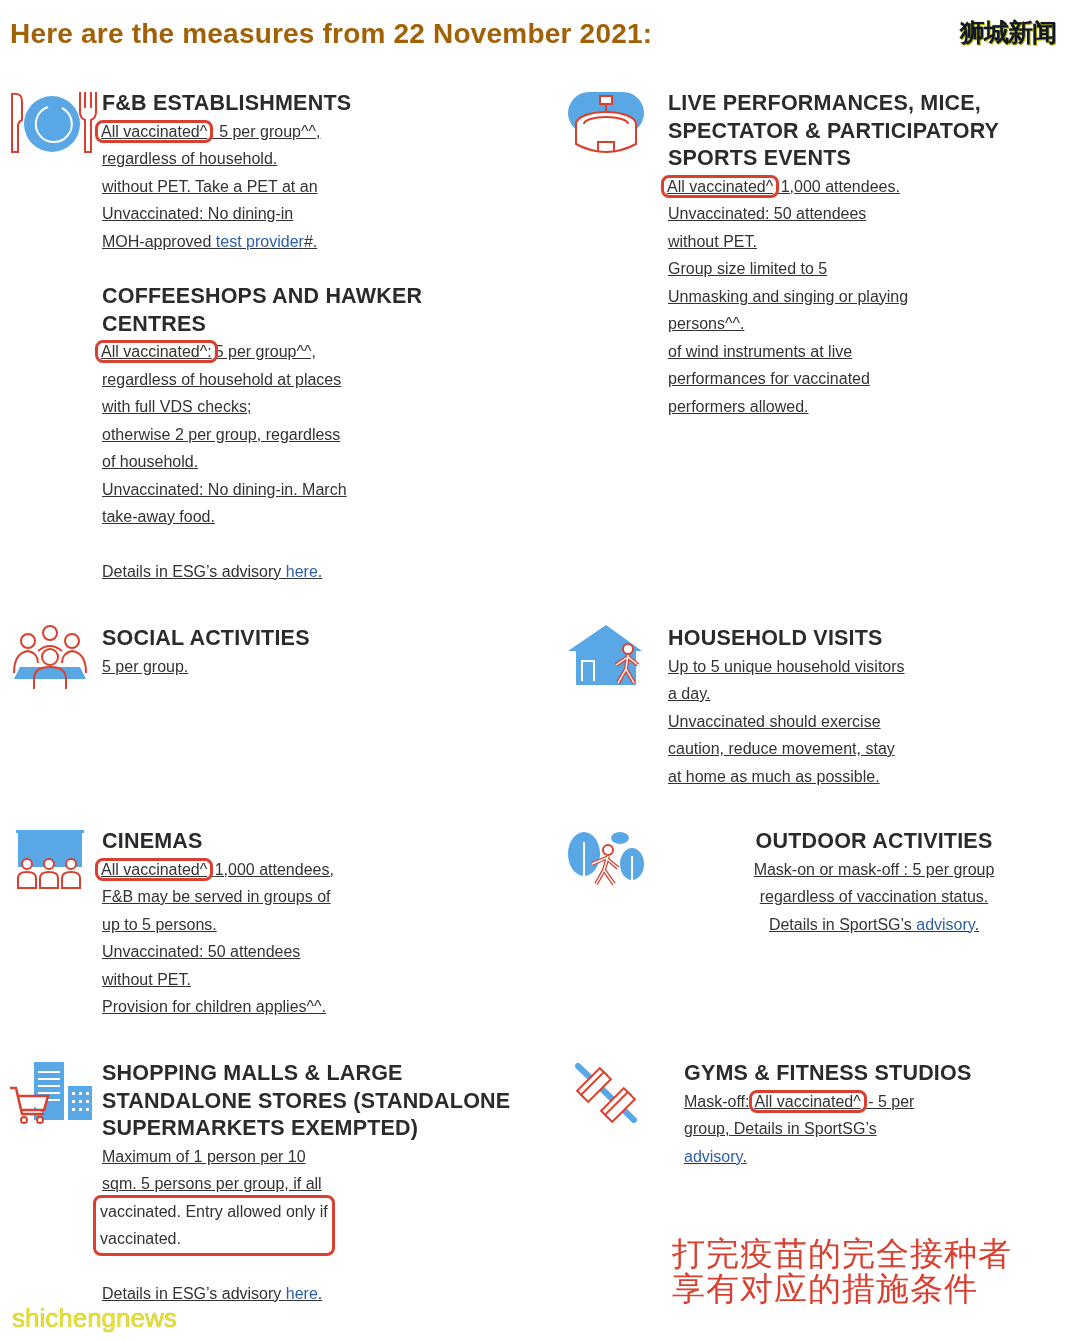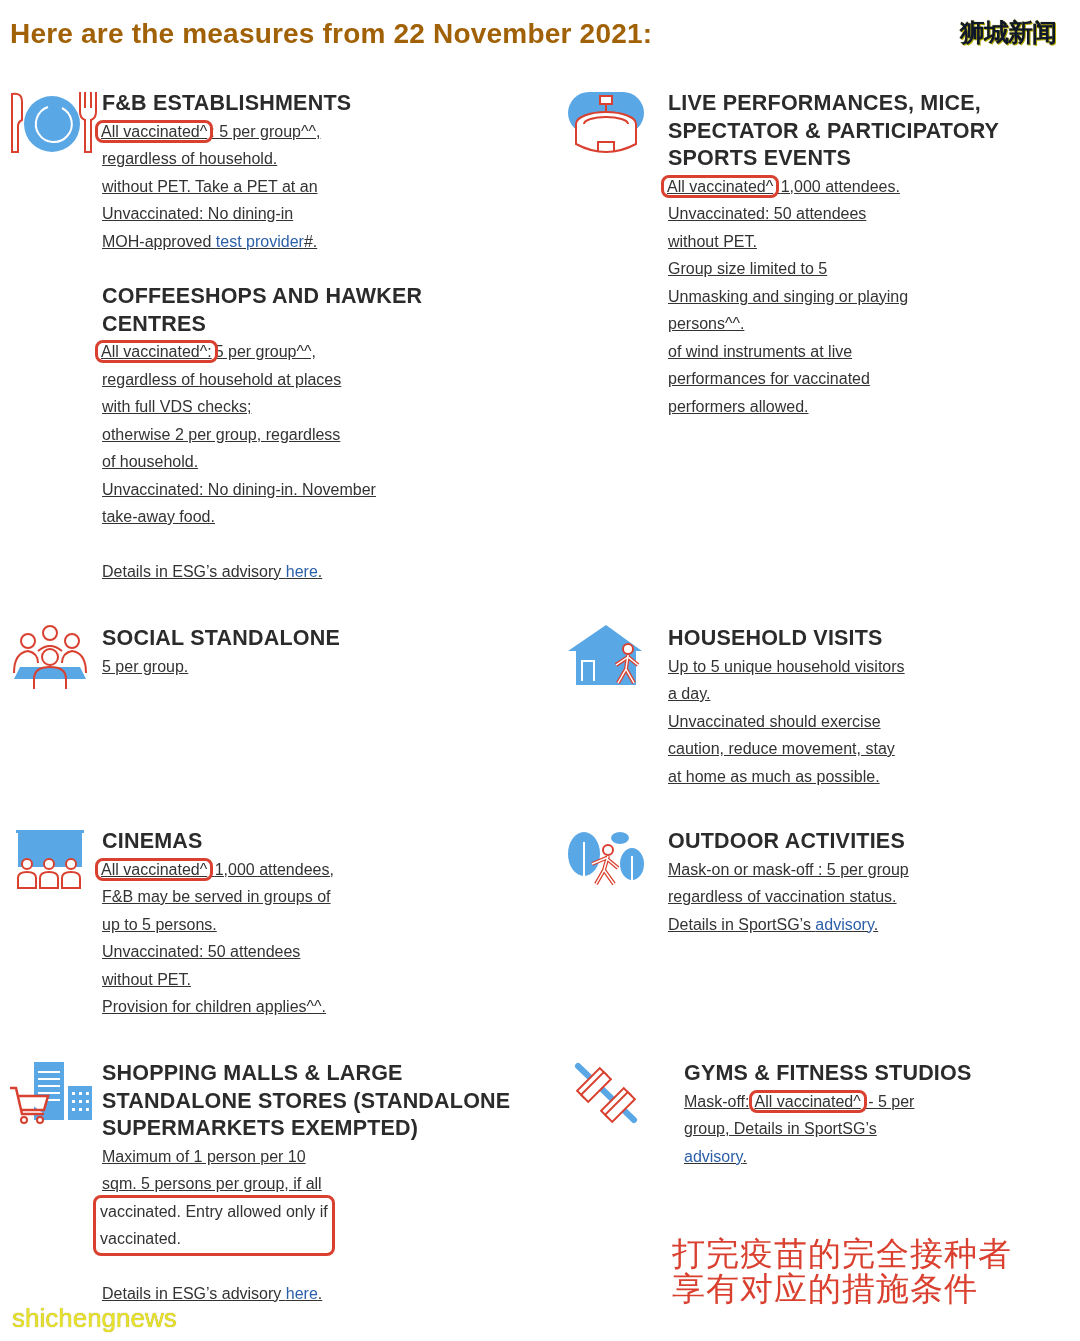--- a/index.html
+++ b/index.html
@@ -51,21 +51,21 @@
 
 <div class="section" style="left:0;top:283px;width:540px;">
   <div class="content" style="top:0;width:380px;">
     <div class="title">COFFEESHOPS AND HAWKER CENTRES</div>
     <div class="body" style="width:440px;">
       <p><span class="hl">All vaccinated^:</span><span>5 per group^^,</span></p>
       <p>regardless of household at places</p>
       <p>with full VDS checks;</p>
       <p>otherwise 2 per group, regardless</p>
       <p>of household.</p>
-      <p>Unvaccinated: No dining-in. November</p>
+      <p>Unvaccinated: No dining-in. March</p>
       <p>take-away food.</p>
       <div class="gap"></div>
       <p><span>Details in ESG’s advisory </span><span class="link">here</span><span>.</span></p>
     </div>
   </div>
 </div>
 
 <div class="section" style="left:556px;top:90px;width:524px;">
   <div class="icon" style="left:10px;top:0;">
     <svg width="80" height="70" viewBox="0 0 80 70">
@@ -102,21 +102,21 @@
       <circle cx="42" cy="8" r="7" fill="none" stroke="#d9402f" stroke-width="2"></circle>
       <circle cx="64" cy="16" r="7" fill="none" stroke="#d9402f" stroke-width="2"></circle>
       <path d="M6 48 Q6 28 20 26 Q30 28 30 38" fill="none" stroke="#d9402f" stroke-width="2"></path>
       <path d="M54 38 Q54 28 64 26 Q78 28 78 48" fill="none" stroke="#d9402f" stroke-width="2"></path>
       <path d="M30 26 Q42 16 54 26" fill="none" stroke="#d9402f" stroke-width="2"></path>
       <circle cx="42" cy="32" r="8" fill="#fff" stroke="#d9402f" stroke-width="2"></circle>
       <path d="M26 64 L26 54 Q26 42 42 42 Q58 42 58 54 L58 64" fill="none" stroke="#d9402f" stroke-width="2"></path>
     </svg>
   </div>
   <div class="content" style="top:0;">
-    <div class="title">SOCIAL STANDALONE</div>
+    <div class="title">SOCIAL ACTIVITIES</div>
     <div class="body">
         <p>5 per group.</p>
       </div>
   </div>
 </div>
 
 <div class="section" style="left:556px;top:625px;width:524px;">
   <div class="icon" style="left:10px;top:0;">
     <svg width="84" height="66" viewBox="0 0 84 66">
       <polygon points="2,26 40,0 76,26 70,26 70,60 10,60 10,26" fill="#5aa7e6"></polygon>
@@ -172,21 +172,21 @@
       <ellipse cx="20" cy="26" rx="16" ry="22" fill="#5aa7e6"></ellipse>
       <line x1="20" y1="14" x2="20" y2="62" stroke="#fff" stroke-width="2"></line>
       <ellipse cx="68" cy="36" rx="12" ry="16" fill="#5aa7e6"></ellipse>
       <line x1="68" y1="28" x2="68" y2="62" stroke="#fff" stroke-width="2"></line>
       <ellipse cx="56" cy="10" rx="9" ry="6" fill="#5aa7e6"></ellipse>
       <circle cx="44" cy="22" r="5" fill="#fff" stroke="#d9402f" stroke-width="2"></circle>
       <path d="M44 28 L40 42 L32 56 M40 42 L50 56 M28 36 L42 30 L54 40" fill="none" stroke="#d9402f" stroke-width="4"></path>
       <path d="M44 28 L40 42 L32 56 M40 42 L50 56 M28 36 L42 30 L54 40" fill="none" stroke="#fff" stroke-width="1.5"></path>
     </svg>
   </div>
-  <div class="content" style="left:112px;top:0;width:412px;">
+  <div class="content" style="left:112px;top:0;width:412px;text-align:center;">
     <div class="title">OUTDOOR ACTIVITIES</div>
     <div class="body">
       <p>Mask-on or mask-off : 5 per group</p>
       <p>regardless of vaccination status.</p>
       <p><span>Details in SportSG’s </span><span class="link">advisory</span><span>.</span></p>
     </div>
   </div>
 </div>
 
 <div class="section" style="left:0;top:1060px;width:540px;">

